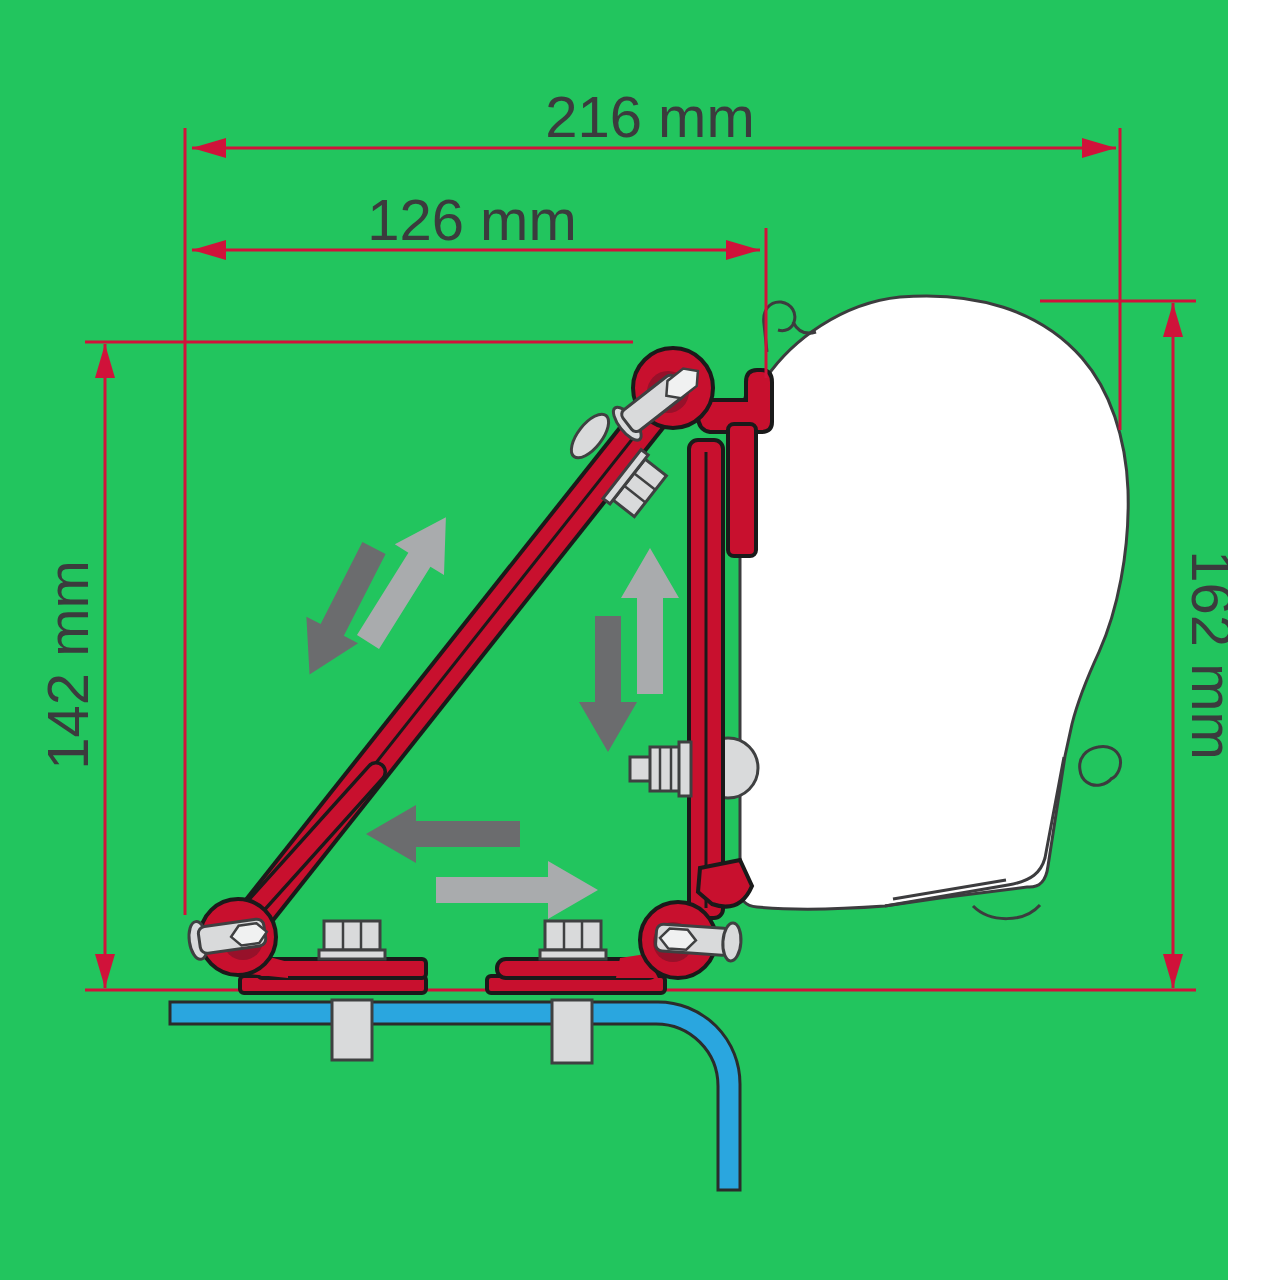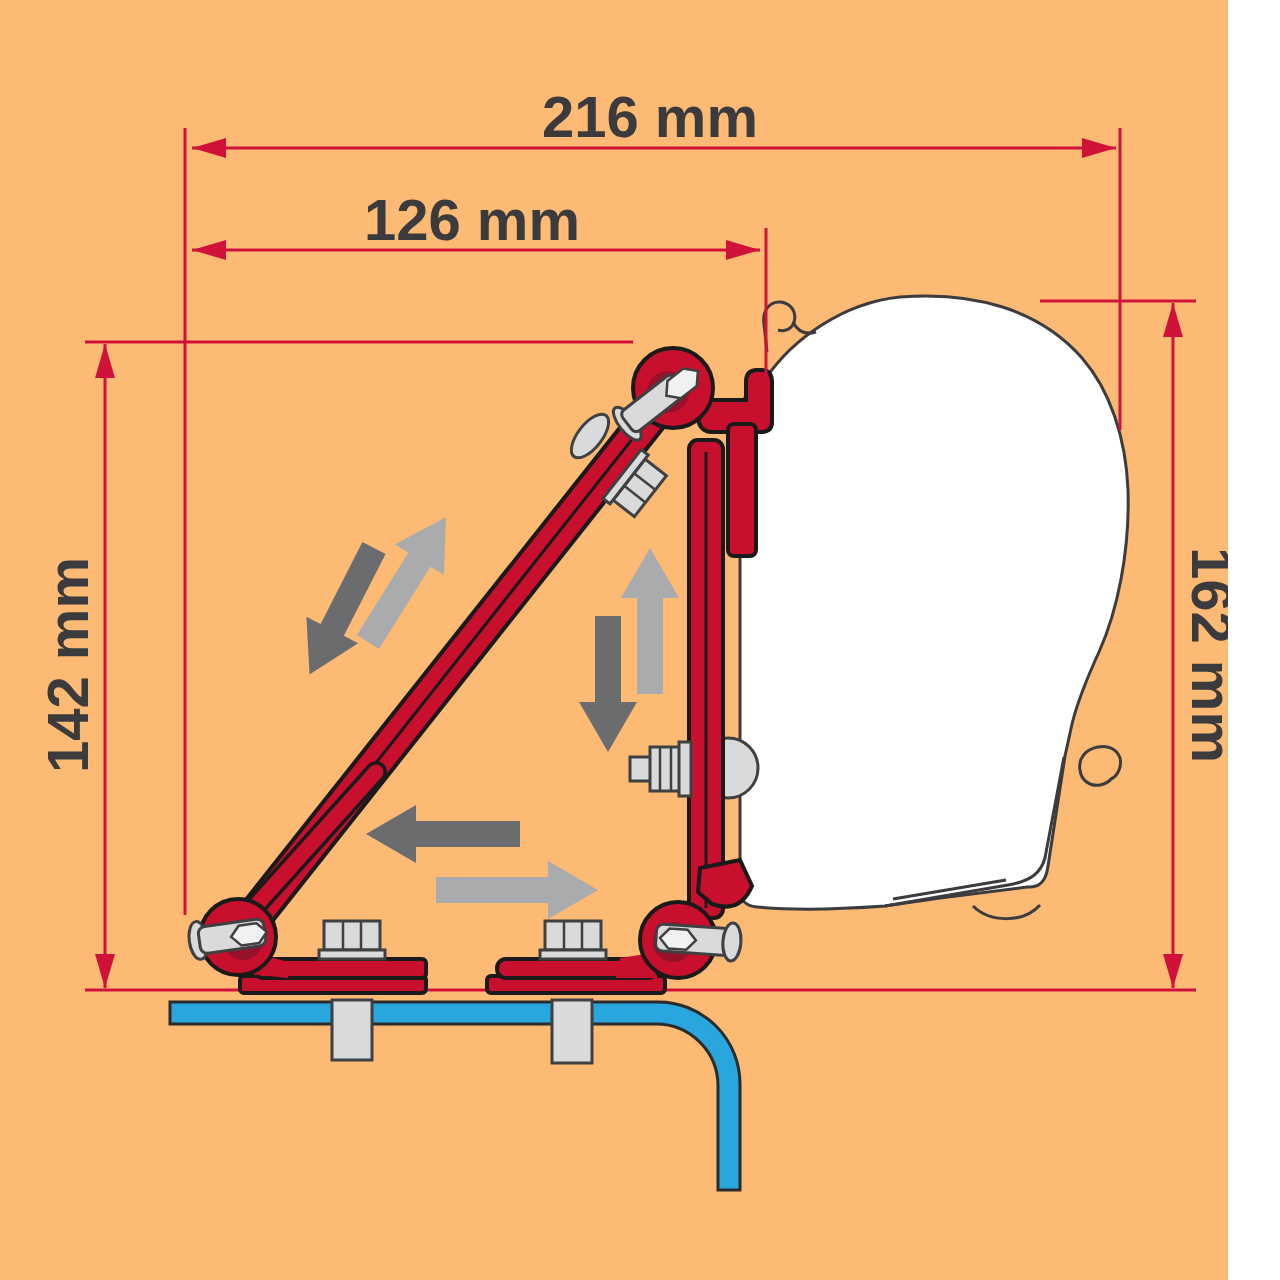--- a/index.html
+++ b/index.html
@@ -1,16 +1,16 @@
 <!DOCTYPE html>
 <html style="--dimension-red: #d0123a; --bracket-red: #c8102e; --bracket-red-dark: #97112a; --roof-blue: #2aa6df; --arrow-dark: #6b6c6e; --arrow-light: #a9abad; --outline-black: #1a1a1a; --case-outline-gray: #3c3c3e; --metal-gray: #d9dadb; --metal-outline: #3f4041; --text-color: #3b3b3d;"><head>
 <meta charset="utf-8">
 <style>
   html,body{margin:0;padding:0;background:#fff;}
-  .stage{width:1228px;height:1280px;position:relative;background:#fdba74;overflow:hidden;font-weight:bold;}
+  .stage{width:1228px;height:1280px;position:relative;background:#22c55e;overflow:hidden;}
   svg{display:block;}
   .dim-line{stroke:var(--dimension-red,#d0123a);stroke-width:3;fill:none;}
   .dim-arrow{fill:var(--dimension-red,#d0123a);stroke:none;}
   .dim-text{fill:var(--text-color,#3b3b3d);font-family:"Liberation Sans",sans-serif;font-size:58px;}
   .red{fill:var(--bracket-red,#c8102e);stroke:var(--outline-black,#1a1a1a);stroke-width:4;}
   .red-nostroke{fill:var(--bracket-red,#c8102e);stroke:none;}
   .red-dark{fill:var(--bracket-red-dark,#97112a);stroke:none;}
   .arm-outline{stroke:var(--outline-black,#1a1a1a);fill:none;}
   .arm-red{stroke:var(--bracket-red,#c8102e);fill:none;}
   .groove{stroke:var(--outline-black,#1a1a1a);stroke-width:3;fill:none;}

